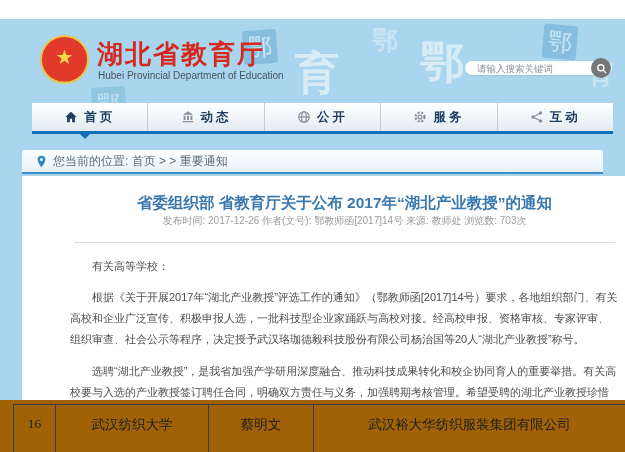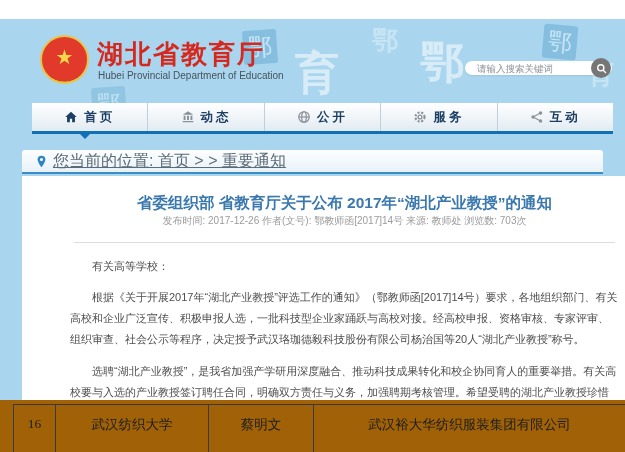--- a/index.html
+++ b/index.html
@@ -37,21 +37,21 @@
             font-size:12.5px;font-weight:bold;color:#1c3f63;letter-spacing:3px;
             border-right:1px solid #c3cfd8;cursor:pointer;}
   .nav-item:last-child{border-right:0;}
   .nicon{display:flex;align-items:center;}
   .nav-caret{position:absolute;left:80px;top:134px;width:0;height:0;
              border-left:5px solid transparent;border-right:5px solid transparent;border-top:5px solid #1070b5;}
 
   
   .breadcrumb{position:absolute;left:22px;top:150px;width:581px;height:24px;
               background:linear-gradient(#fdfeff,#e8f2f9);border-bottom:2px solid #3b8dc6;
-              border-radius:3px 3px 0 0;display:flex;align-items:center;font-size:16px;color:#5d6b77;box-sizing:border-box;text-decoration:underline;}
+              border-radius:3px 3px 0 0;display:flex;align-items:center;font-size:12px;color:#5d6b77;box-sizing:border-box;}
   .bc-pin{margin:0 6px 0 14px;display:flex;}
 
   
   .card{position:absolute;left:22px;top:176px;width:581px;height:224px;background:#ffffff;overflow:hidden;padding-left:32px;}
   .article-title{margin:17px 28px 0;text-align:center;font-size:15.5px;font-weight:bold;color:#3a78ad;}
   .article-meta{text-align:center;font-size:10px;color:#9b9b9b;}
   .divider{height:1px;background:#dddddd;margin:14px 20px 0;}
   .body-text p{margin:0 16px;text-indent:2em;font-size:11px;line-height:21px;color:#4d4d4d;}
   .p1{margin-top:13px !important;}
   .p2{margin-top:10px !important;}

